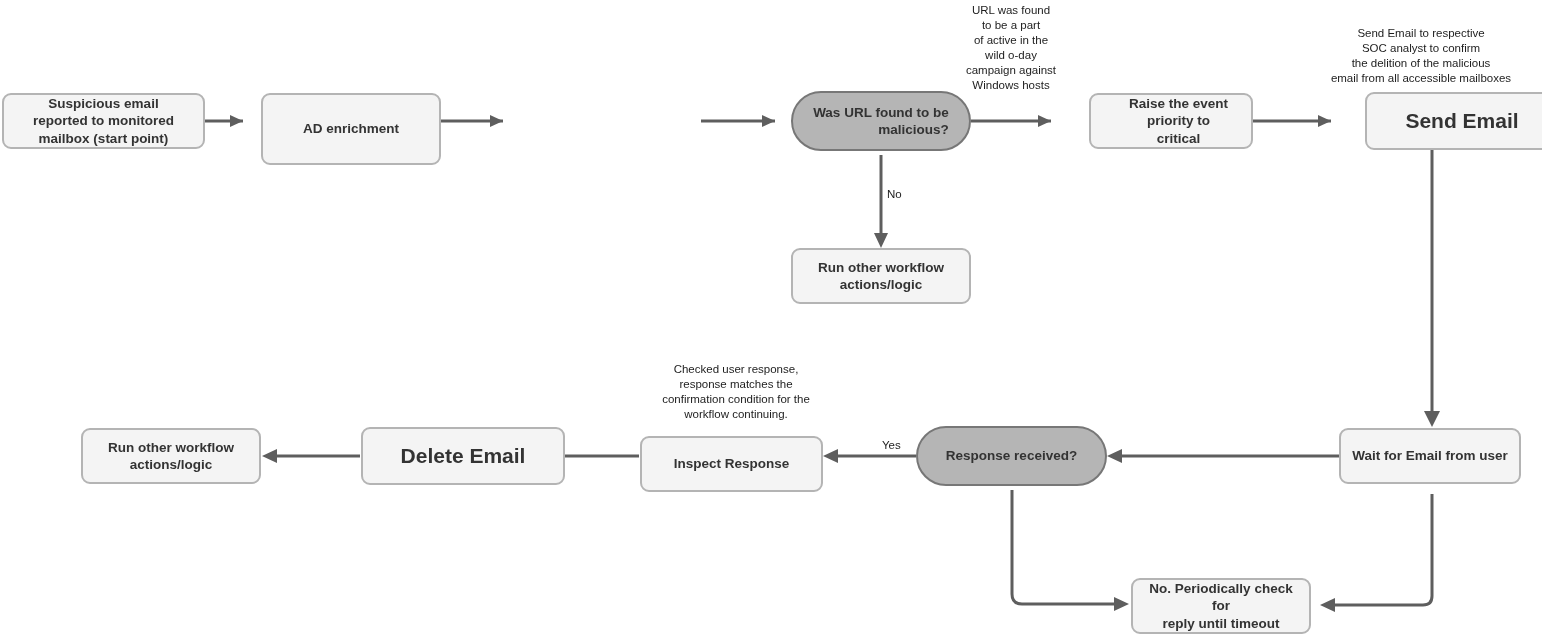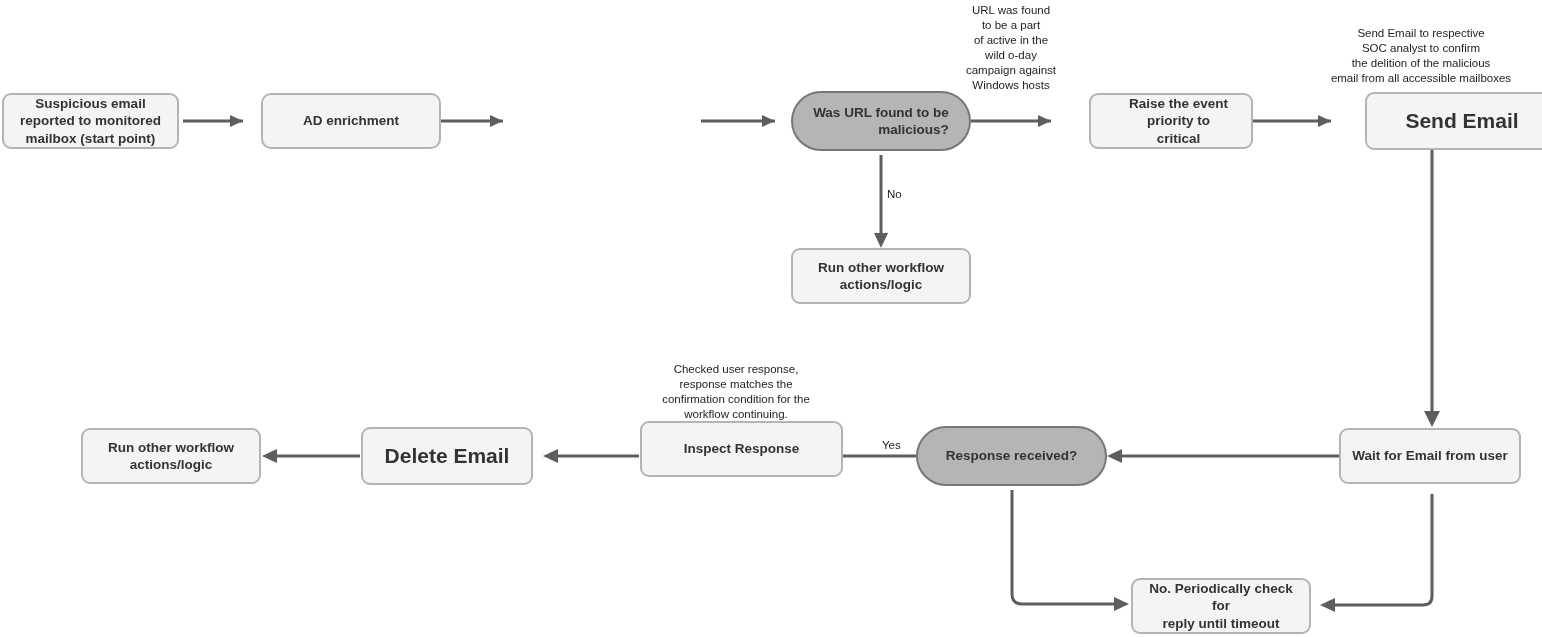--- a/index.html
+++ b/index.html
@@ -143,45 +143,45 @@
       <path class="edge-path" d="M1012,490 L1012,594 Q1012,604 1022,604 L1120,604"></path>
       <polygon class="arrow-head" points="1129,604 1114,597 1114,611"></polygon>
     </g>
 
     <g>
       <path class="edge-path" d="M1432,494 L1432,596 Q1432,605 1423,605 L1329,605"></path>
       <polygon class="arrow-head" points="1320,605 1335,598 1335,612"></polygon>
     </g>
   </svg>
 
-  <div class="node" style="left:2px; top:93px; width:177px; height:56px;">Suspicious email
+  <div class="node" style="left:2px; top:93px; width:203px; height:56px;">Suspicious email
 reported to monitored
 mailbox (start point)</div>
 
-  <div class="node" style="left:261px; top:93px; width:180px; height:56px;border-radius:10px;">AD enrichment</div>
+  <div class="node" style="left:261px; top:93px; width:180px; height:72px;">AD enrichment</div>
 
 
   <div class="node decision" style="left:791px; top:91px; width:180px; height:60px;">Was URL found to be
 malicious?</div>
 
   <div class="node" style="left:1089px; top:93px; width:164px; height:56px;padding-left:23px;">Raise the event priority to
 critical</div>
 
   <div class="node big" style="left:1341px; top:92px; width:194px; height:58px;margin-left:24px;">Send Email</div>
 
   <div class="node" style="left:791px; top:248px; width:180px; height:56px;">Run other workflow
 actions/logic</div>
 
   <div class="node decision" style="left:916px; top:426px; width:191px; height:60px;">Response received?</div>
 
   <div class="node" style="left:1339px; top:428px; width:182px; height:56px;">Wait for Email from user</div>
 
-  <div class="node" style="left:640px; top:421px; width:203px; height:56px;">Inspect Response</div>
-
-  <div class="node big" style="left:361px; top:427px; width:172px; height:58px;">Delete Email</div>
+  <div class="node" style="left:640px; top:436px; width:183px; height:56px;">Inspect Response</div>
+
+  <div class="node big" style="left:361px; top:427px; width:204px; height:58px;">Delete Email</div>
 
   <div class="node" style="left:81px; top:428px; width:180px; height:56px;">Run other workflow
 actions/logic</div>
 
   <div class="node" style="left:1131px; top:578px; width:180px; height:56px;">No. Periodically check for
 reply until timeout</div>
 
   <div class="note" style="left:931px; top:3px; width:160px;">URL was found
 to be a part
 of active in the

